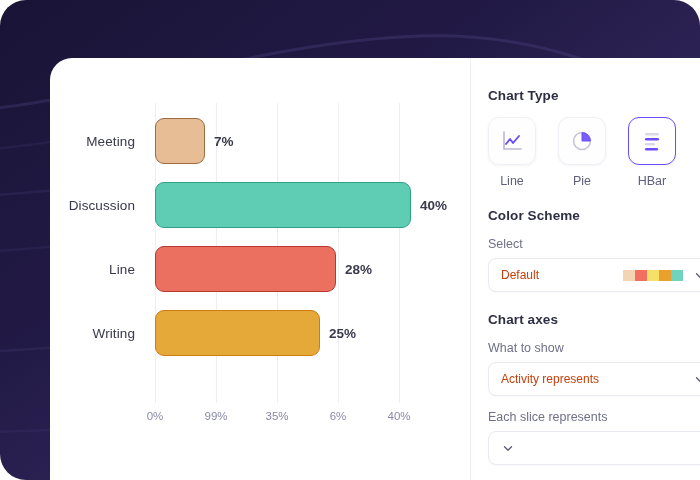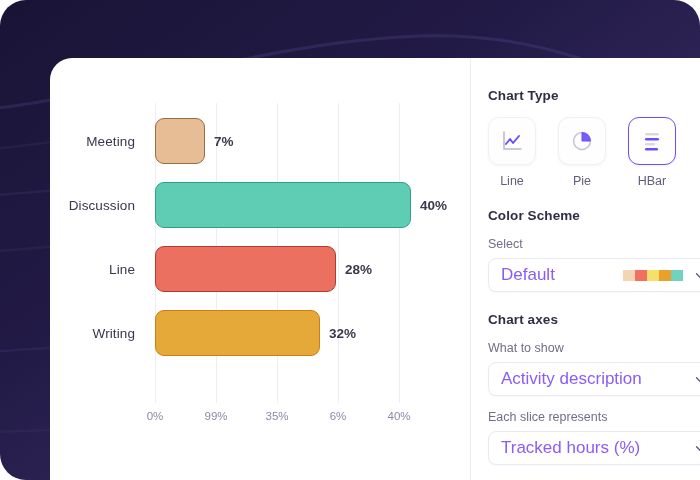--- a/index.html
+++ b/index.html
@@ -142,22 +142,22 @@
   .select-box {
     height: 34px;
     border: 1px solid #e9e9f1;
     border-radius: 8px;
     background: #fff;
     display: flex; align-items: center;
     padding: 0 10px 0 12px;
     box-shadow: 0 1px 2px rgba(40,30,90,.03);
   }
   .select-value {
-    font-size: 17px;
-    color: #8b5cf6;
+    font-size: 12px;
+    color: #c2410c;
     flex: 1;
     white-space: nowrap;
     overflow: hidden;
   }
   .swatches { display: flex; margin-right: 10px; }
   .swatch { width: 12px; height: 11px; }
   .chev { width: 14px; height: 14px; flex: none; }
 
   .blk { margin-top: 20px; }
   .blk-sm { margin-top: 14px; }
@@ -202,21 +202,21 @@
 
       <div class="bar-row" style="top:134px">
         <span class="cat-label">Line</span>
         <div class="bar" style="width:181px;background:#ec7060;border-color:#b5392f"></div>
         <span class="bar-value">28%</span>
       </div>
 
       <div class="bar-row" style="top:198px">
         <span class="cat-label">Writing</span>
         <div class="bar" style="width:165px;background:#e5a93a;border-color:#cf7c12"></div>
-        <span class="bar-value">32%</span>
+        <span class="bar-value">25%</span>
       </div>
     </div>
 
     <div id="xaxis">
       <span class="tick" style="left:0px">0%</span>
       <span class="tick" style="left:61px">99%</span>
       <span class="tick" style="left:122px">35%</span>
       <span class="tick" style="left:183px">6%</span>
       <span class="tick" style="left:244px">40%</span>
     </div>
@@ -282,31 +282,30 @@
         </div>
       </div>
     </div>
 
     <div class="blk">
       <div class="section-title">Chart axes</div>
 
       <div class="blk-sm">
         <div class="field-label">What to show</div>
         <div class="select-box">
-          <span class="select-value">Activity description</span>
+          <span class="select-value">Activity represents</span>
           <svg class="chev" viewBox="0 0 16 16">
             <path d="M4,6.5 L8,10.5 L12,6.5" fill="none" stroke="#5b5b75" stroke-width="1.5" stroke-linecap="round" stroke-linejoin="round"></path>
           </svg>
         </div>
       </div>
 
       <div class="blk-sm">
         <div class="field-label">Each slice represents</div>
         <div class="select-box">
-          <span class="select-value">Tracked hours (%)</span>
           <svg class="chev" viewBox="0 0 16 16">
             <path d="M4,6.5 L8,10.5 L12,6.5" fill="none" stroke="#5b5b75" stroke-width="1.5" stroke-linecap="round" stroke-linejoin="round"></path>
           </svg>
         </div>
       </div>
     </div>
 
   </div>
 </div>
 

